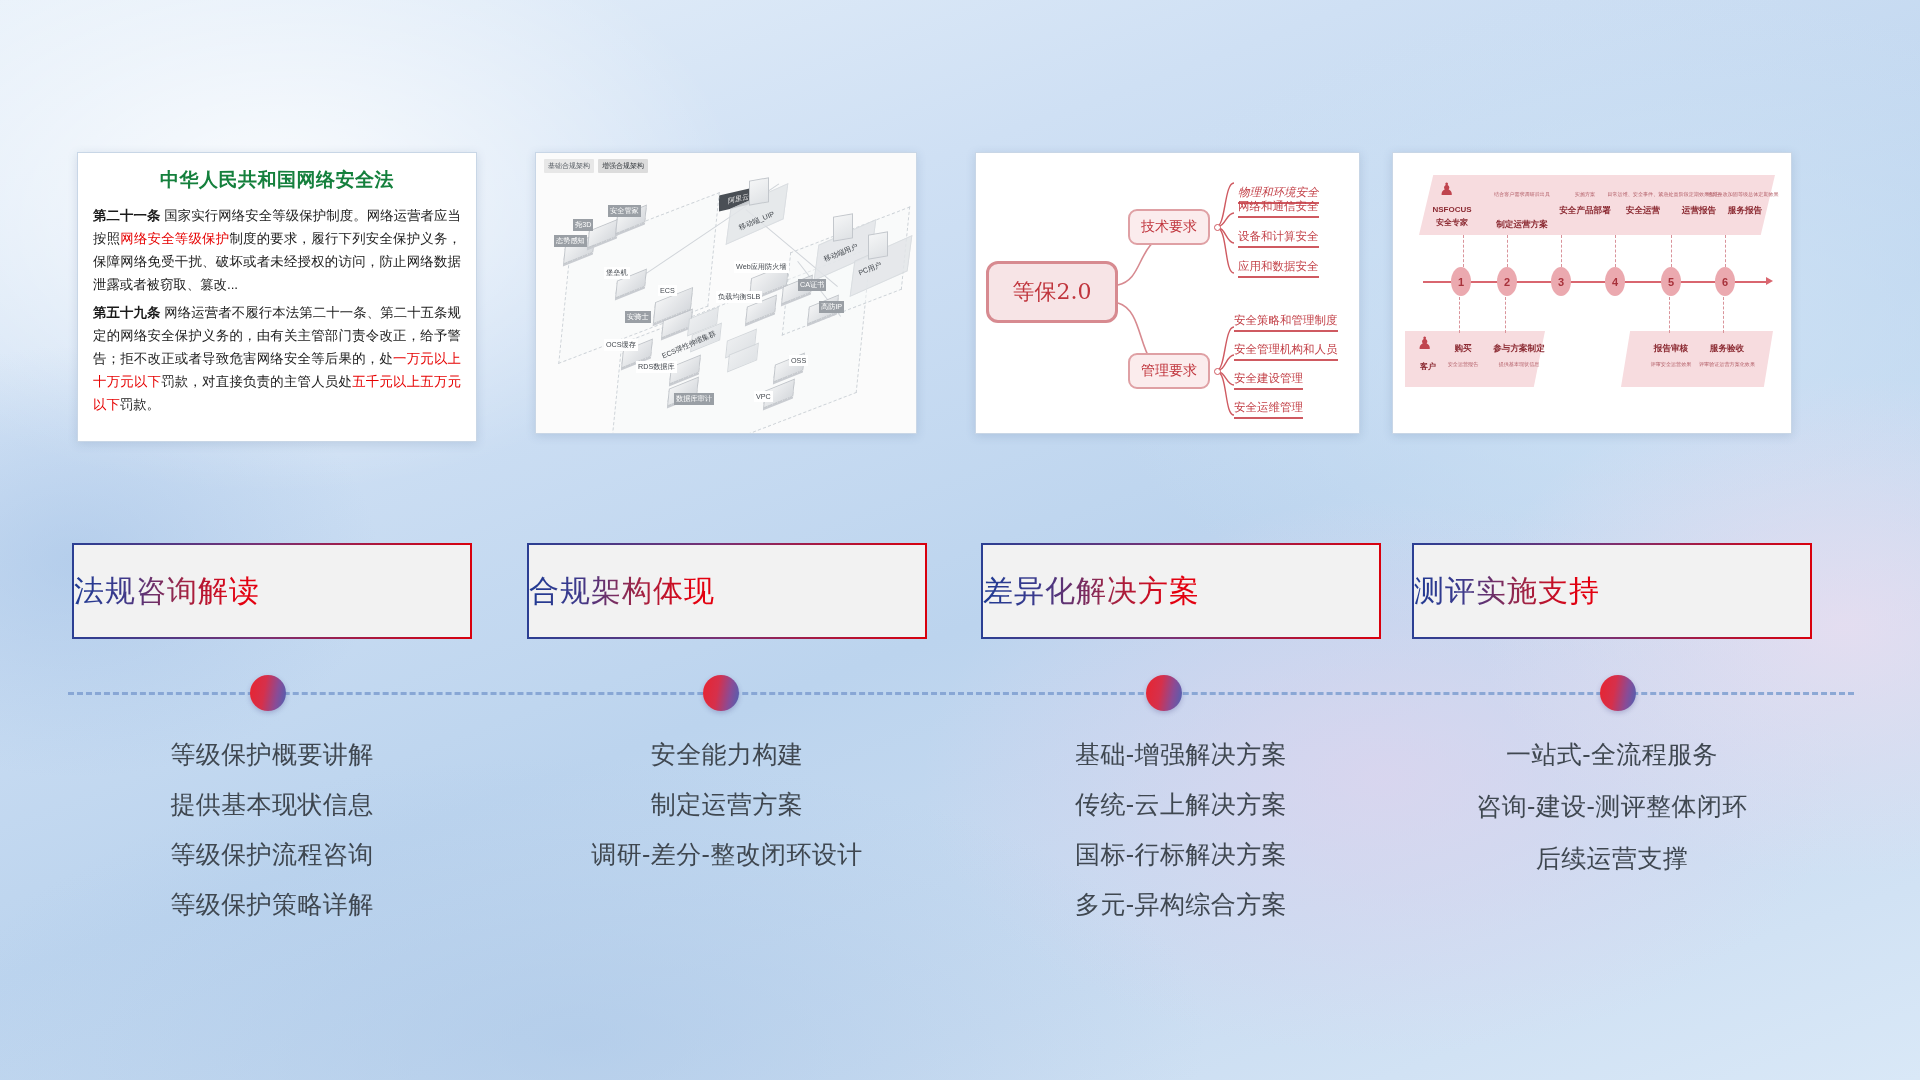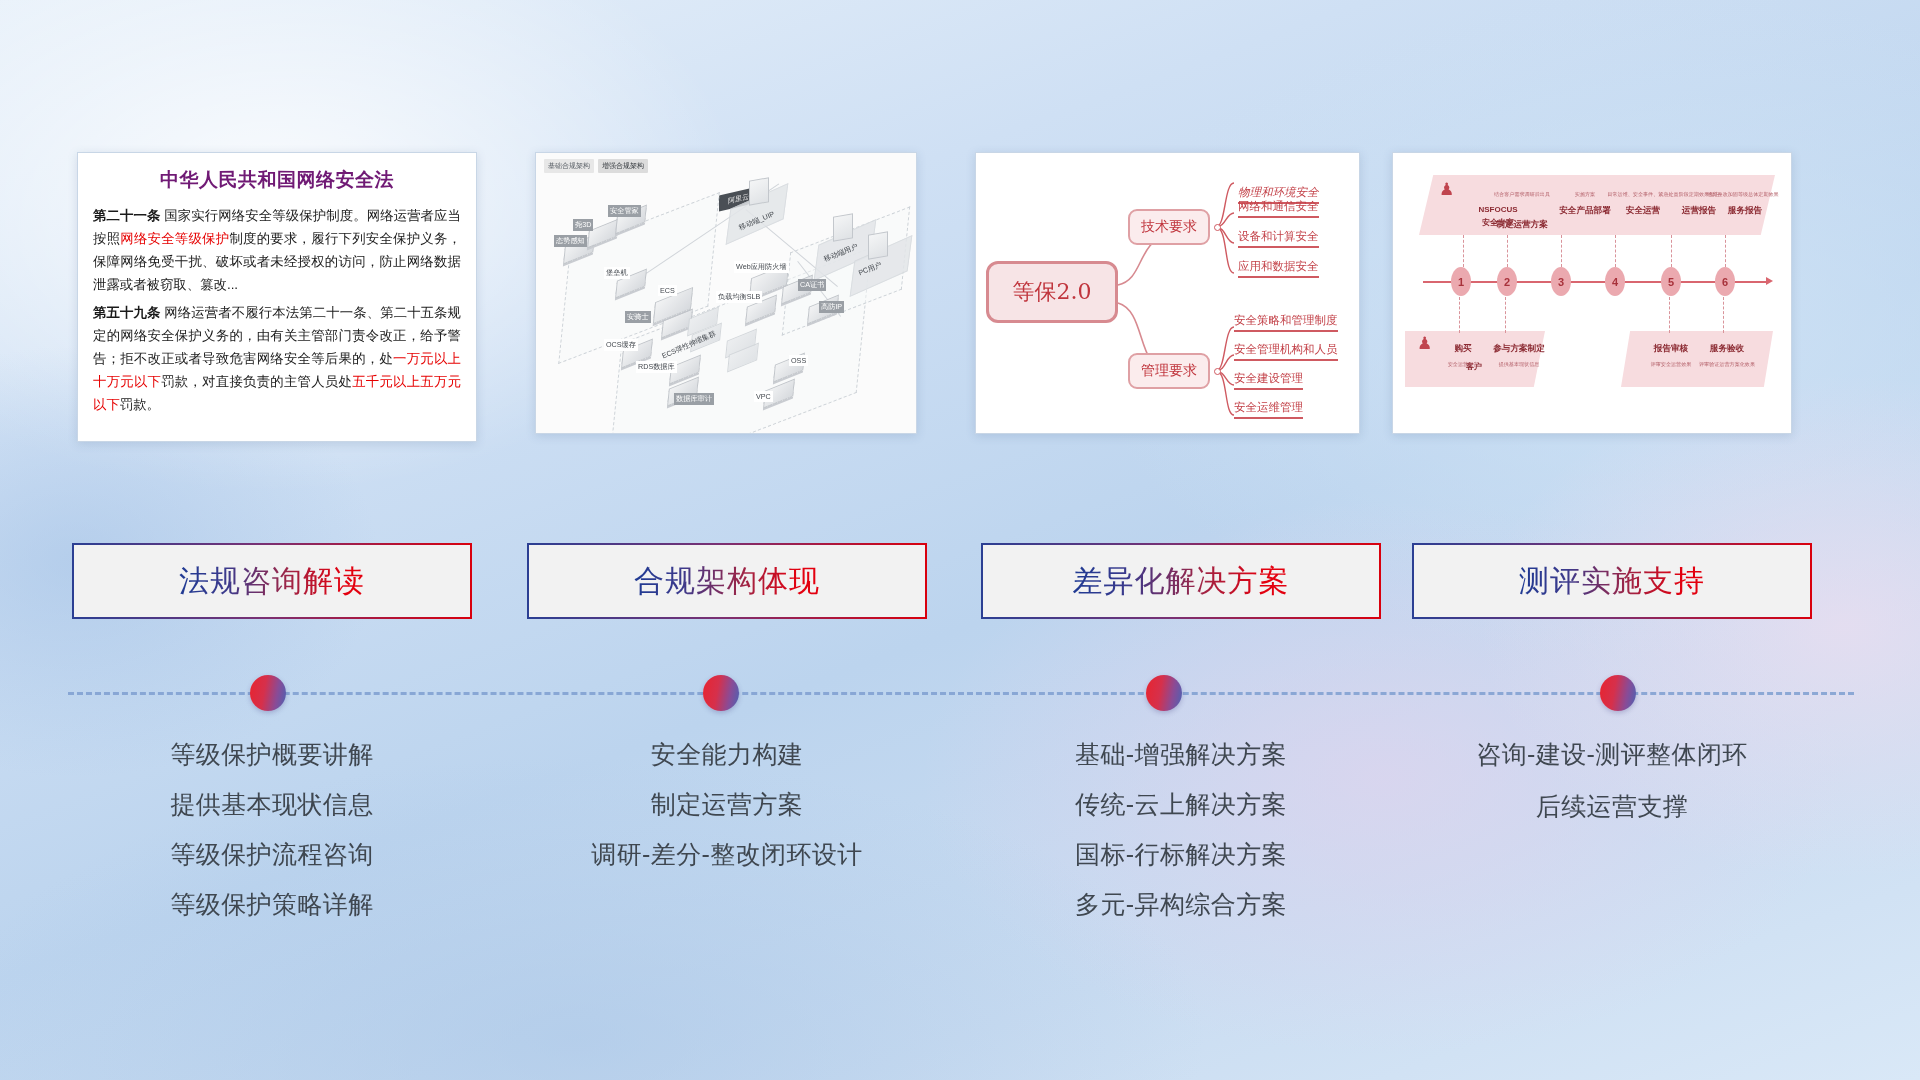--- a/index.html
+++ b/index.html
@@ -54,21 +54,21 @@
   .card-2 { left: 535px;  width: 382px; height: 282px; }
   .card-3 { left: 975px;  width: 385px; height: 282px; }
   .card-4 { left: 1392px; width: 400px; height: 282px; }
 
   
   .law { padding: 14px 15px 8px 15px; }
   .law-title {
     text-align: center;
     font-weight: bold;
     font-size: 19px;
-    color: #701a75;
+    color: #15803d;
     letter-spacing: .5px;
     margin-bottom: 11px;
   }
   .law-p {
     font-size: 13.4px;
     line-height: 1.72;
     color: #1a1a1a;
     text-align: justify;
     margin-bottom: 5px;
   }
@@ -181,28 +181,28 @@
     position: absolute; font-size: 8.6px; font-weight: bold; color: #8c2b33;
     white-space: nowrap; text-align: center;
   }
   .nsf-step-sub {
     position: absolute; font-size: 5.1px; color: #b4616a; white-space: nowrap; text-align: center;
   }
   .nsf-dash { position: absolute; width: 1px; border-left: 1px dashed #d9939a; }
   .nsf-person {
     position: absolute; color: #c0444e; font-size: 17px; line-height: 1;
   }
-  .nsf-role { position: absolute; font-size: 8px; font-weight: bold; color: #8c2b33; text-align: center; white-space: nowrap; margin-left: 46px; }
+  .nsf-role { position: absolute; font-size: 8px; font-weight: bold; color: #8c2b33; text-align: center; white-space: nowrap; }
 
   
   .headers { position: absolute; top: 545px; left: 0; width: 1920px; height: 100px; }
   .hdr {
-    position: absolute; top: 0; height: 72px;
+    position: absolute; top: 0; height: 92px;
     background: #f2f2f2;
-    display: flex; align-items: center; justify-content: center;
+    display: flex; align-items: center; 
     position: absolute;
   }
   .hdr::before {
     content: ""; position: absolute; inset: -2px; z-index: -1;
     background: linear-gradient(90deg, #2b3f93 0%, #7a3173 48%, #d9000d 100%);
   }
   .hdr-1 { left: 74px;   width: 396px; }
   .hdr-2 { left: 529px;  width: 396px; }
   .hdr-3 { left: 983px;  width: 396px; }
   .hdr-4 { left: 1414px; width: 396px; }
@@ -465,18 +465,19 @@
     </div>
 
     <div class="list-col list-col-3">
       <div class="list-item">基础-增强解决方案</div>
       <div class="list-item">传统-云上解决方案</div>
       <div class="list-item">国标-行标解决方案</div>
       <div class="list-item">多元-异构综合方案</div>
     </div>
 
     <div class="list-col list-col-4">
+      <div class="list-item">一站式-全流程服务</div>
       <div class="list-item">咨询-建设-测评整体闭环</div>
       <div class="list-item">后续运营支撑</div>
     </div>
   </div>
 
 </div>
 
 </body></html>

